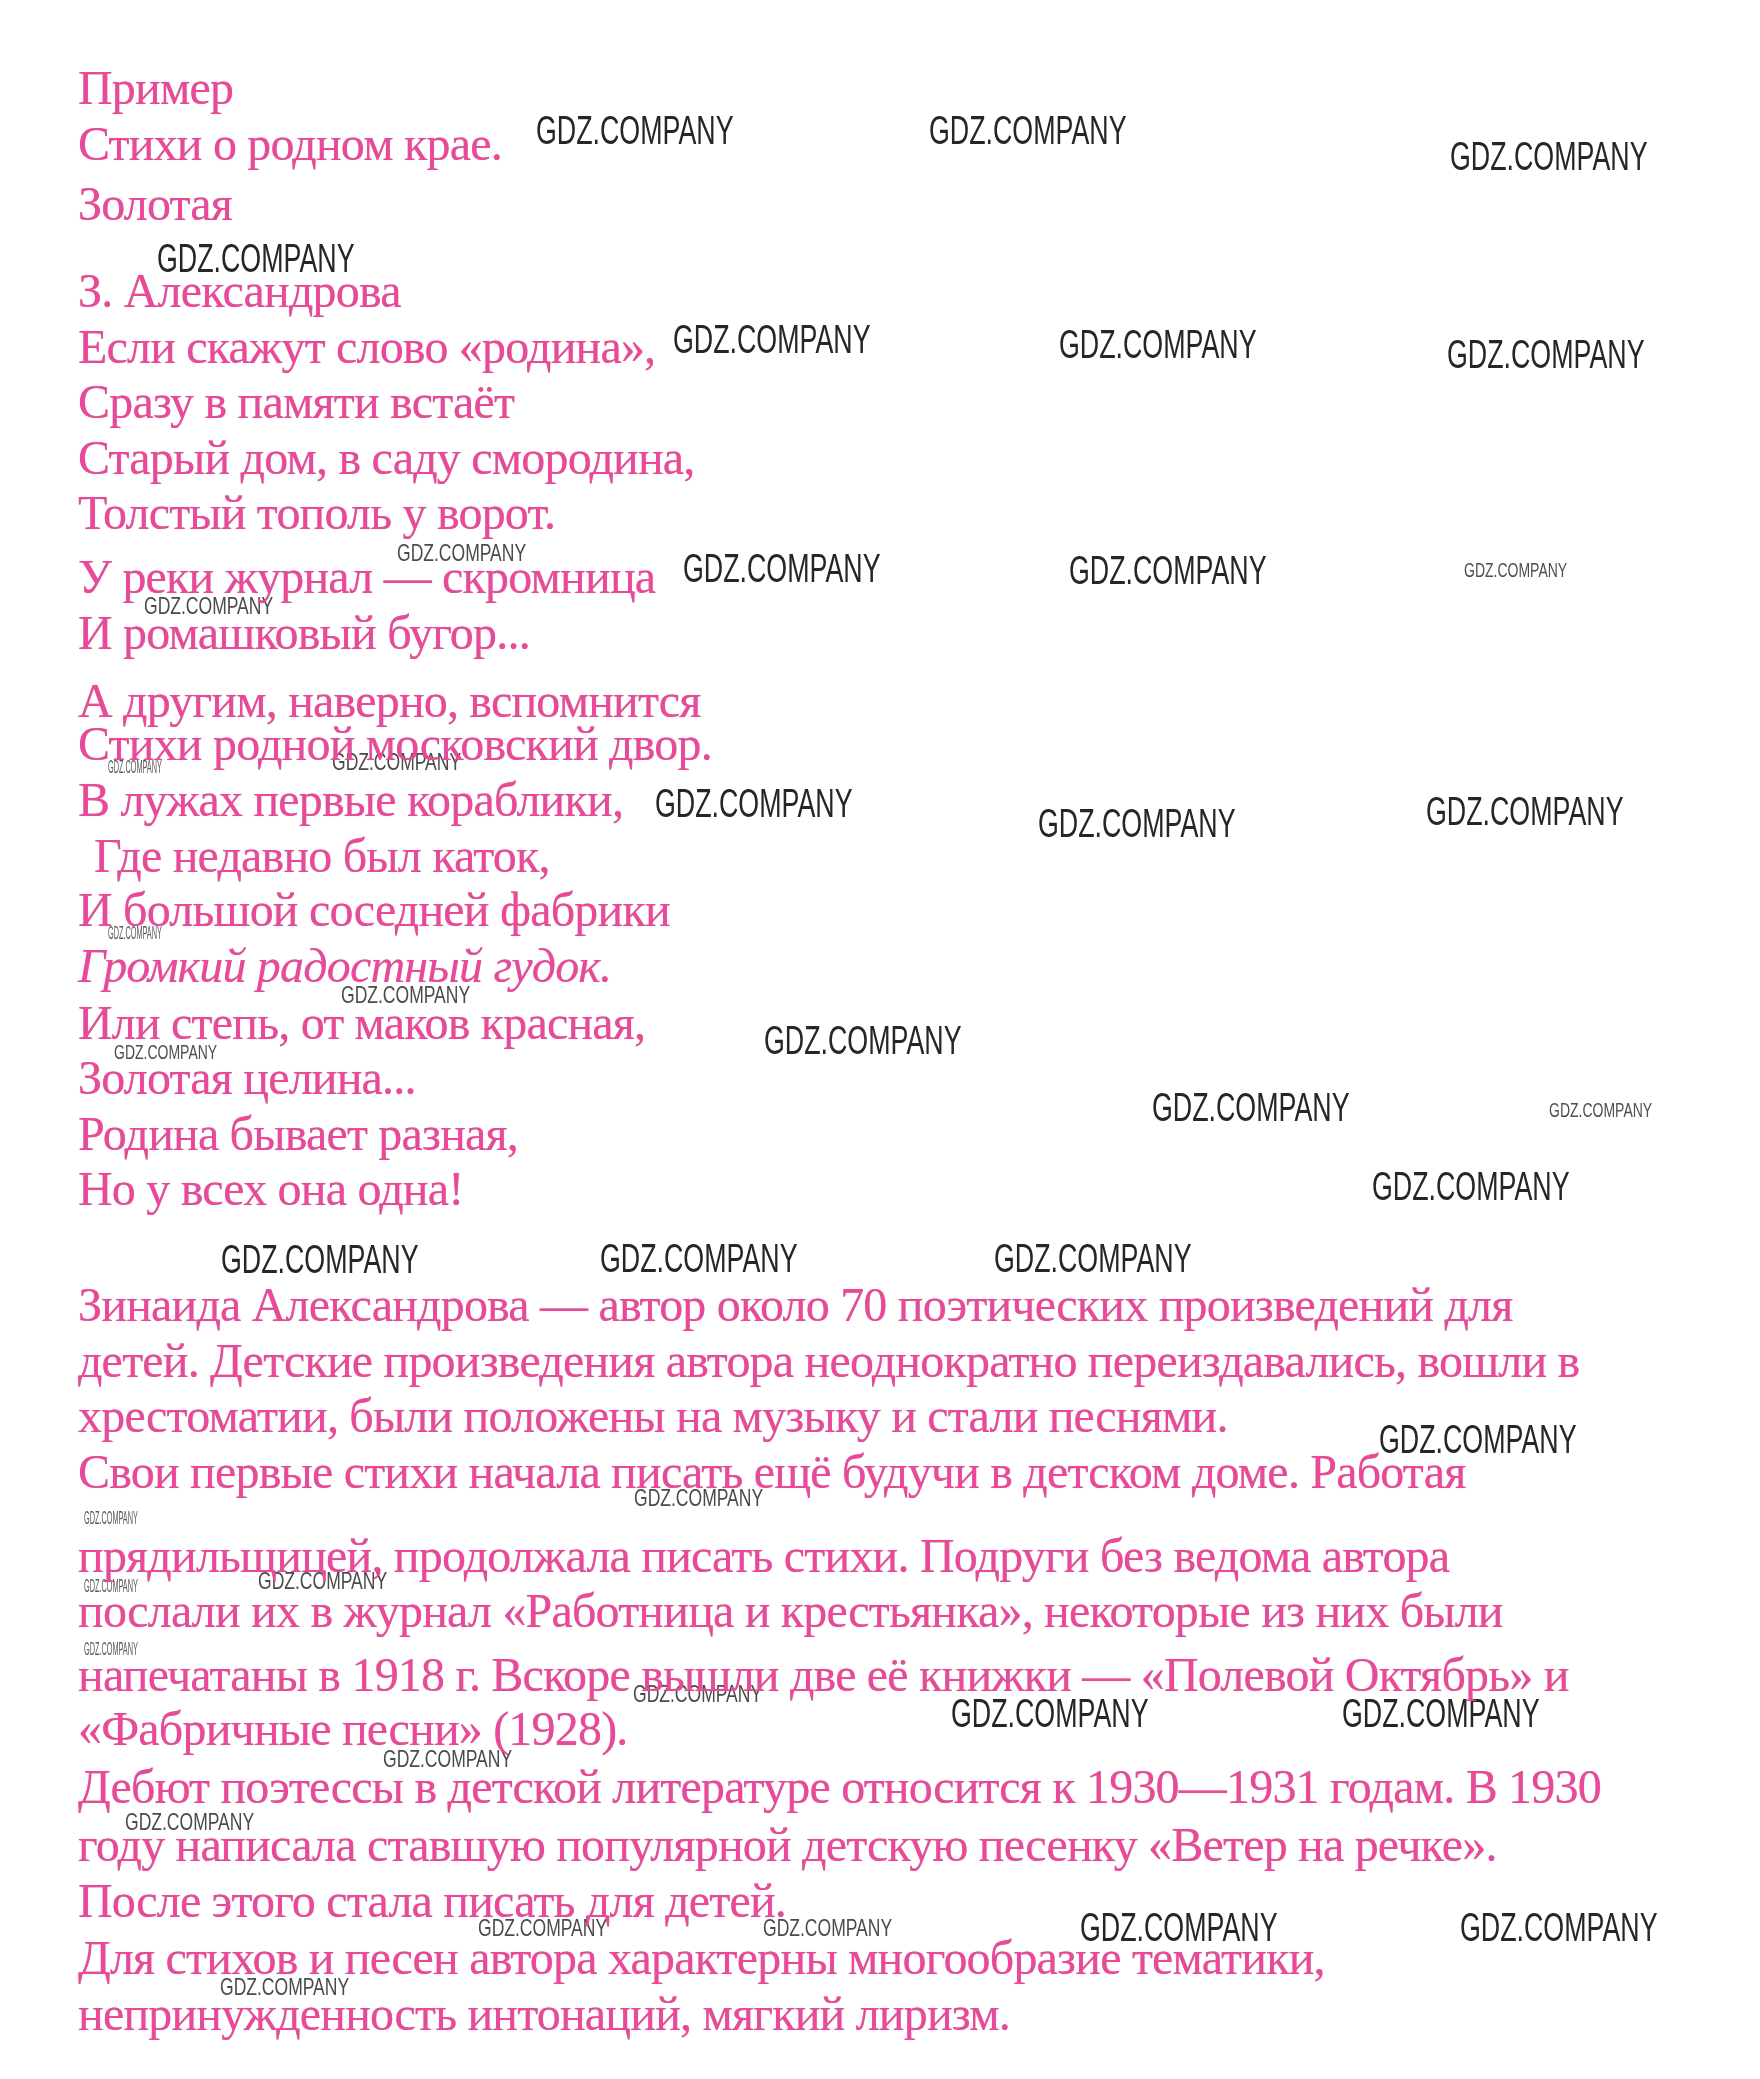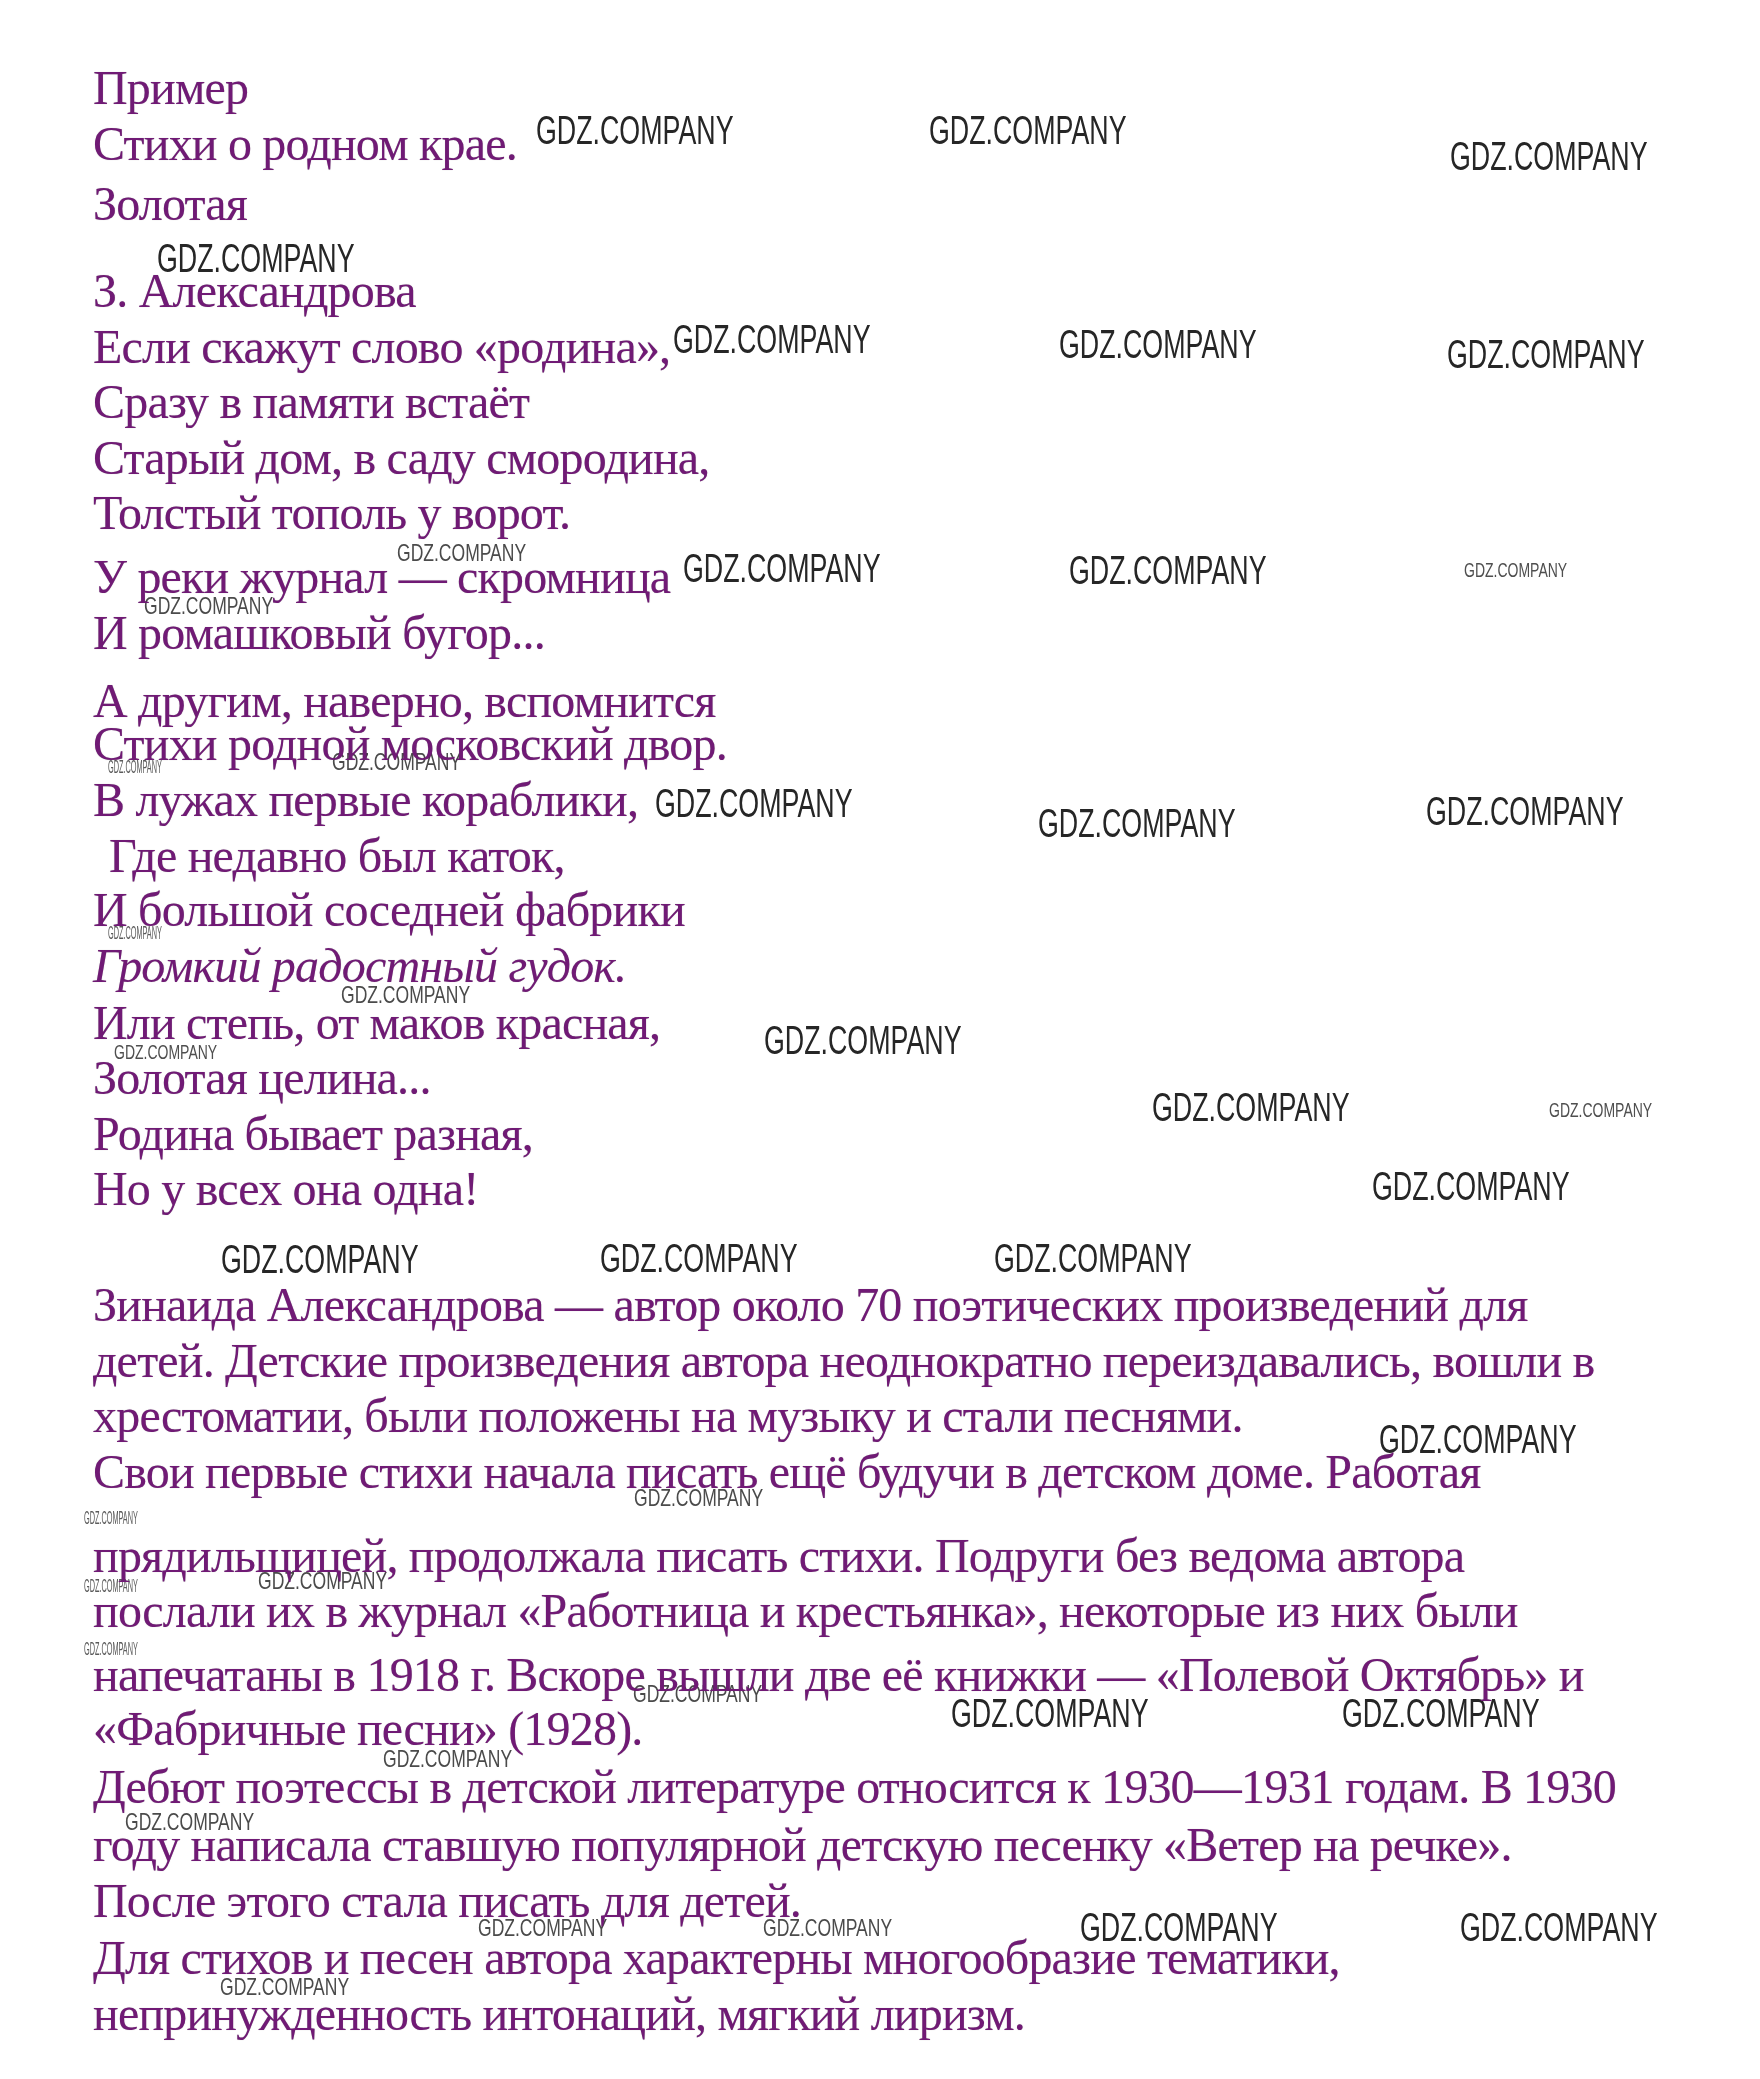--- a/index.html
+++ b/index.html
@@ -11,26 +11,26 @@
     position: relative;
     width: 1760px;
     height: 2079px;
     background: #ffffff;
     overflow: hidden;
     font-family: "Liberation Serif", "DejaVu Serif", serif;
     color: #000000;
   }
   .text-line {
     position: absolute;
-    left: 93px;
+    left: 78px;
     white-space: nowrap;
     font-size: 48px;
     line-height: 48px;
     letter-spacing: -0.8px;
-    color: #701a75;
+    color: #ec4899;
     text-shadow: 0 0 0.8px rgba(0,0,0,0.35);
   }
   .wm {
     position: absolute;
     white-space: nowrap;
     font-family: "Liberation Sans", "DejaVu Sans", sans-serif;
     transform-origin: left top;
     line-height: 1;
     font-weight: 400;
   }

